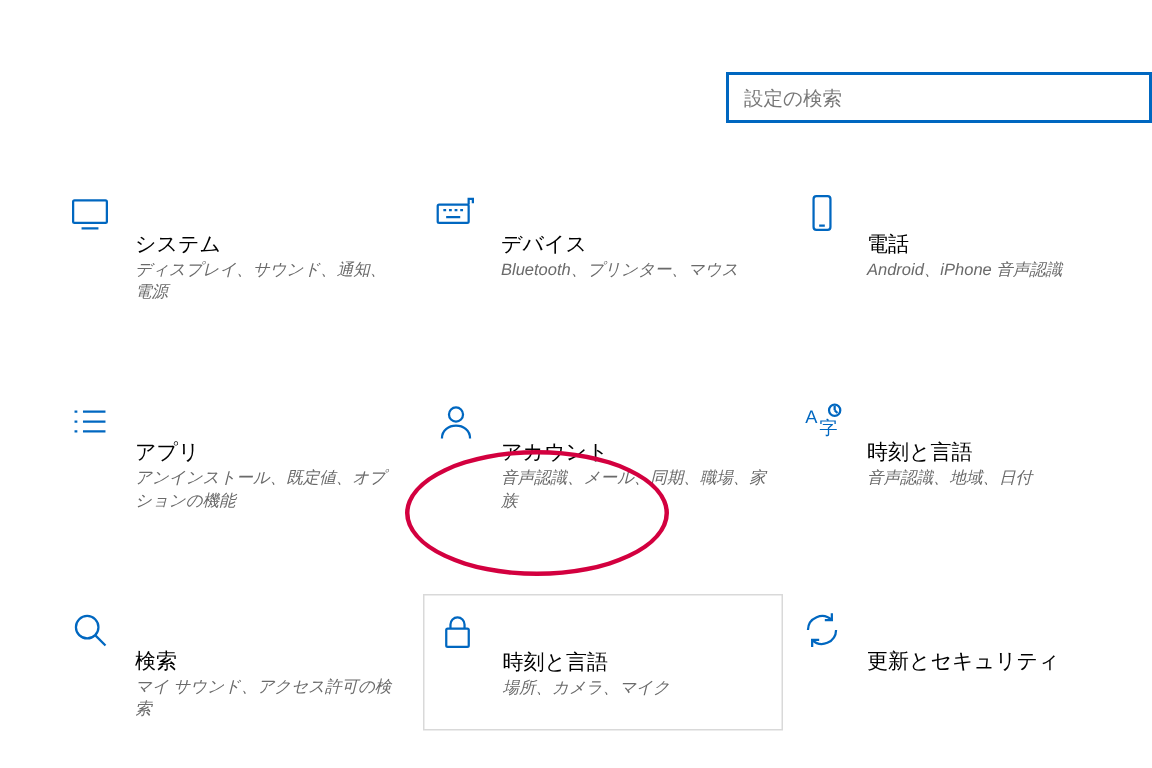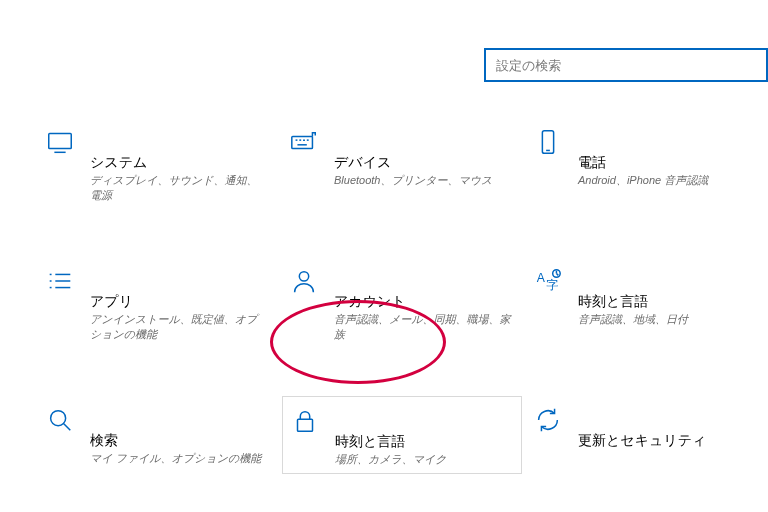--- a/index.html
+++ b/index.html
@@ -188,21 +188,21 @@
 
   <div class="tile">
     <span class="icon">
       <svg viewBox="0 0 32 32">
           <circle cx="14" cy="14" r="8"></circle>
           <line x1="20" y1="20" x2="27" y2="27"></line>
         </svg>
     </span>
     <div class="texts">
       <div class="title">検索</div>
-      <div class="desc">マイ ファイル、オプションの機能</div>
+      <div class="desc">マイ サウンド、アクセス許可の検索</div>
     </div>
   </div>
 
   <div class="tile selected">
     <span class="icon">
       <svg viewBox="0 0 32 32">
           <rect x="8" y="14" width="16" height="13" rx="1"></rect>
           <path d="M11 14v-3a5 5 0 0 1 10 0v3"></path>
         </svg>
     </span>

